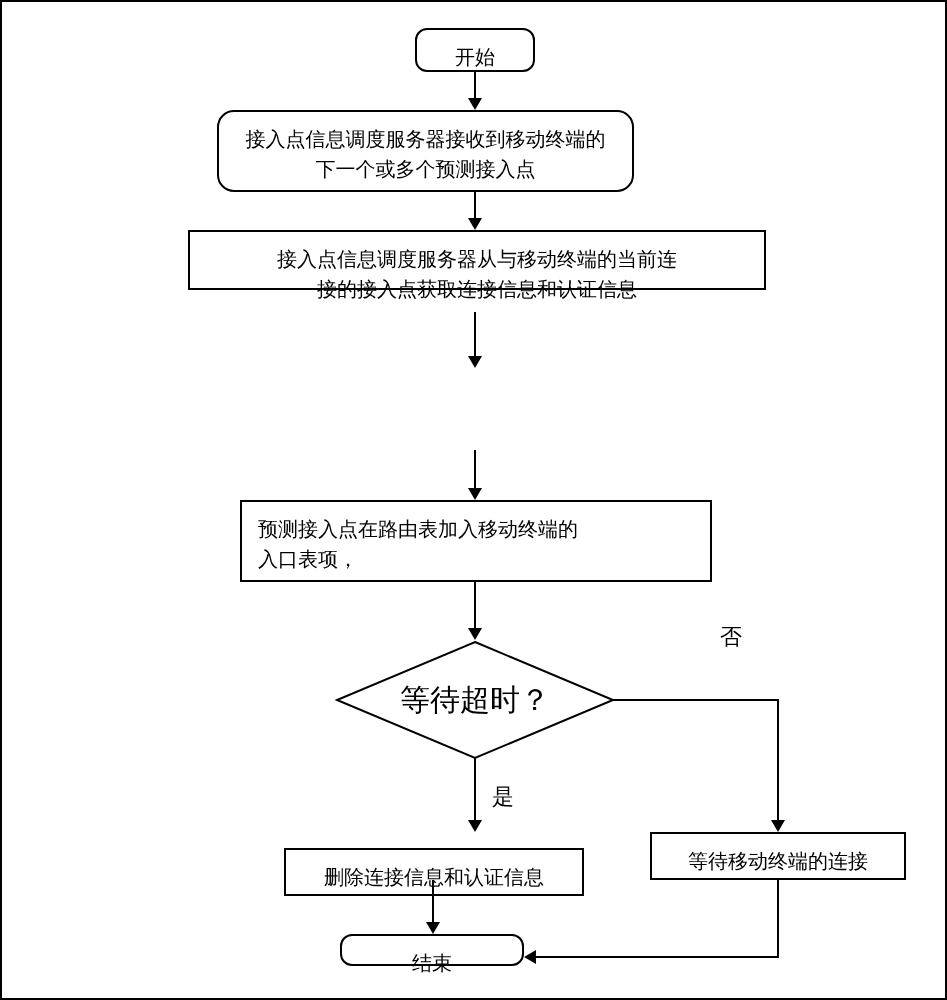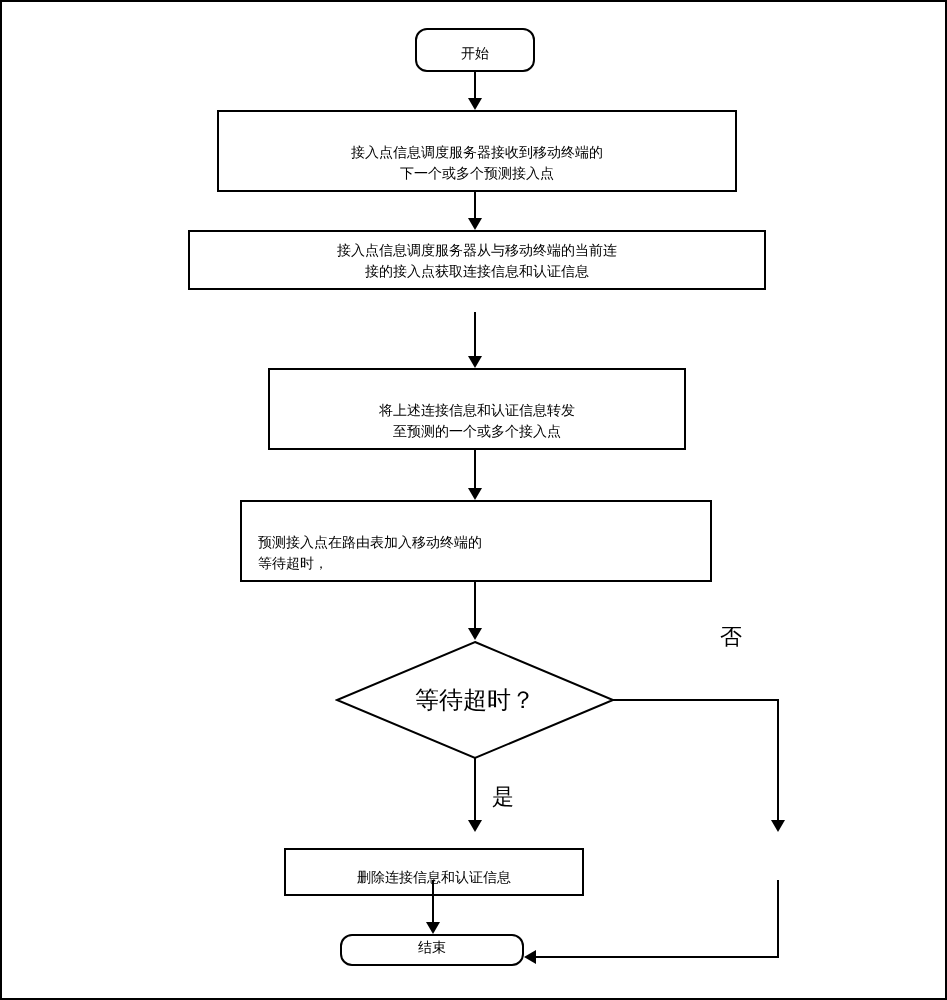--- a/index.html
+++ b/index.html
@@ -14,26 +14,26 @@
     height: 1000px;
     box-sizing: border-box;
     border: 2px solid #000;
     background: #fff;
   }
   .box {
     position: absolute;
     border: 2px solid #000;
     background: #fff;
     display: flex;
-    align-items: flex-end;
+    align-items: flex-start;
     justify-content: center;
     text-align: center;
-    font-size: 14px;
+    font-size: 20px;
     line-height: 1.5;
-    padding: 6px 10px;
+    padding: 12px 10px;
     box-sizing: border-box;
   }
   .rounded {
     border-radius: 12px;
   }
   .diamond {
     position: absolute;
     width: 280px;
     height: 120px;
   }
@@ -41,21 +41,21 @@
     position: absolute;
     top: 0; left: 0;
     width: 100%; height: 100%;
   }
   .diamond .label {
     position: absolute;
     top: 0; left: 0; right: 0; bottom: 0;
     display: flex;
     align-items: center;
     justify-content: center;
-    font-size: 24px;
+    font-size: 30px;
   }
   .arrow-line-v {
     position: absolute;
     width: 2px;
     background: #000;
   }
   .arrow-line-h {
     position: absolute;
     height: 2px;
     background: #000;
@@ -85,47 +85,43 @@
 
 <div class="canvas">
 
   <div class="box rounded" style="left:413px; top:26px; width:120px; height:44px;">
     <span>开始</span>
   </div>
 
   <div class="arrow-line-v" style="left:472px; top:70px; height:28px;"></div>
   <div class="arrow-head-down" style="left:466px; top:96px;"></div>
 
-  <div class="box" style="left:215px; top:108px; width:520px; height:82px; white-space:pre-line;">
+  <div class="box" style="left:215px; top:108px; width:417px; height:82px; white-space:pre-line;border-radius:17px;">
     <span>接入点信息调度服务器接收到移动终端的
 下一个或多个预测接入点</span>
   </div>
 
   <div class="arrow-line-v" style="left:472px; top:190px; height:28px;"></div>
   <div class="arrow-head-down" style="left:466px; top:216px;"></div>
 
   <div class="box" style="left:186px; top:228px; width:578px; height:60px; white-space:pre-line;">
     <span>接入点信息调度服务器从与移动终端的当前连
 接的接入点获取连接信息和认证信息</span>
   </div>
 
   <div class="arrow-line-v" style="left:472px; top:310px; height:46px;"></div>
   <div class="arrow-head-down" style="left:466px; top:354px;"></div>
 
-  <div class="box" style="left:266px; top:366px; width:418px; height:82px; white-space:pre-line;">
-    <span>将上述连接信息和认证信息转发
-至预测的一个或多个接入点</span>
-  </div>
 
   <div class="arrow-line-v" style="left:472px; top:448px; height:40px;"></div>
   <div class="arrow-head-down" style="left:466px; top:486px;"></div>
 
   <div class="box" style="left:238px; top:498px; width:472px; height:82px; white-space:pre-line; text-align:left; justify-content:flex-start; padding-left:16px;">
     <span>预测接入点在路由表加入移动终端的
-等待超时，</span>
+入口表项，</span>
   </div>
 
   <div class="arrow-line-v" style="left:472px; top:580px; height:48px;"></div>
   <div class="arrow-head-down" style="left:466px; top:626px;"></div>
 
   <div class="diamond" style="left:333px; top:638px;">
     <svg viewBox="0 0 280 120">
       <polygon points="140,2 278,60 140,118 2,60" fill="#fff" stroke="#000" stroke-width="2"></polygon>
     </svg>
     <div class="label">等待超时？</div>
@@ -139,20 +135,23 @@
   <div class="arrow-head-down" style="left:466px; top:818px;"></div>
 
   <div class="arrow-line-h" style="left:611px; top:697px; width:164px;"></div>
   <div class="arrow-line-v" style="left:775px; top:697px; height:123px;"></div>
   <div class="arrow-head-down" style="left:769px; top:818px;"></div>
 
   <div class="box" style="left:282px; top:830px; width:300px; height:48px;margin-top:16px;">
     <span>删除连接信息和认证信息</span>
   </div>
 
+  <div class="box" style="left:648px; top:830px; width:256px; height:48px;">
+    <span>等待移动终端的连接</span>
+  </div>
 
   <div class="arrow-line-v" style="left:430px; top:878px; height:44px;"></div>
   <div class="arrow-head-down" style="left:424px; top:920px;"></div>
 
   <div class="arrow-line-v" style="left:775px; top:878px; height:77px;"></div>
   <div class="arrow-line-h" style="left:532px; top:954px; width:245px;"></div>
   <div class="arrow-head-left" style="left:522px; top:948px;"></div>
 
   <div class="box rounded" style="left:338px; top:932px; width:184px; height:32px;">
     <span>结束</span>

